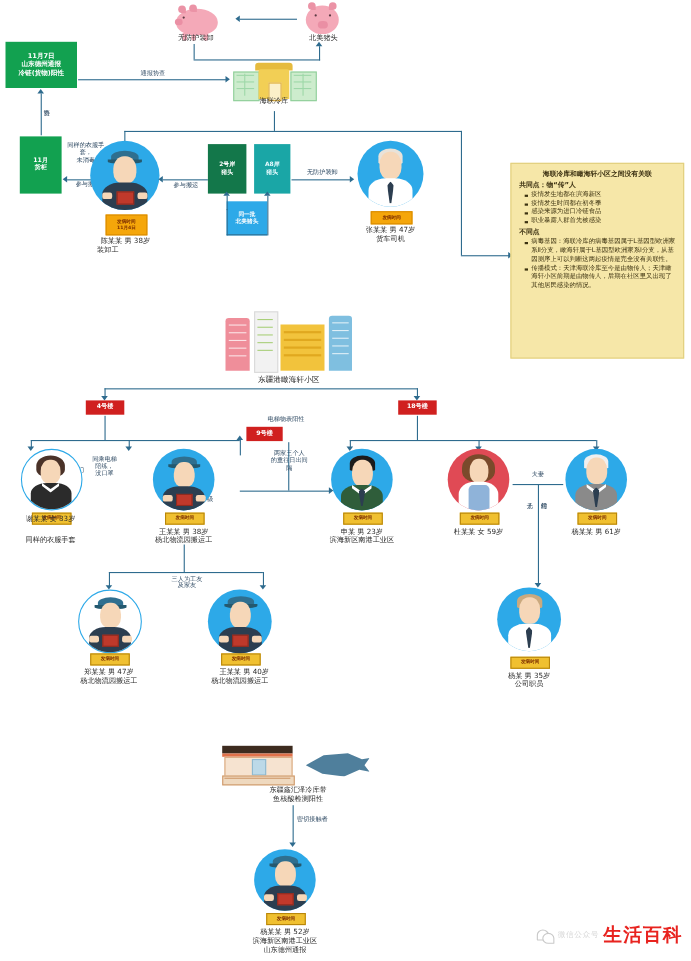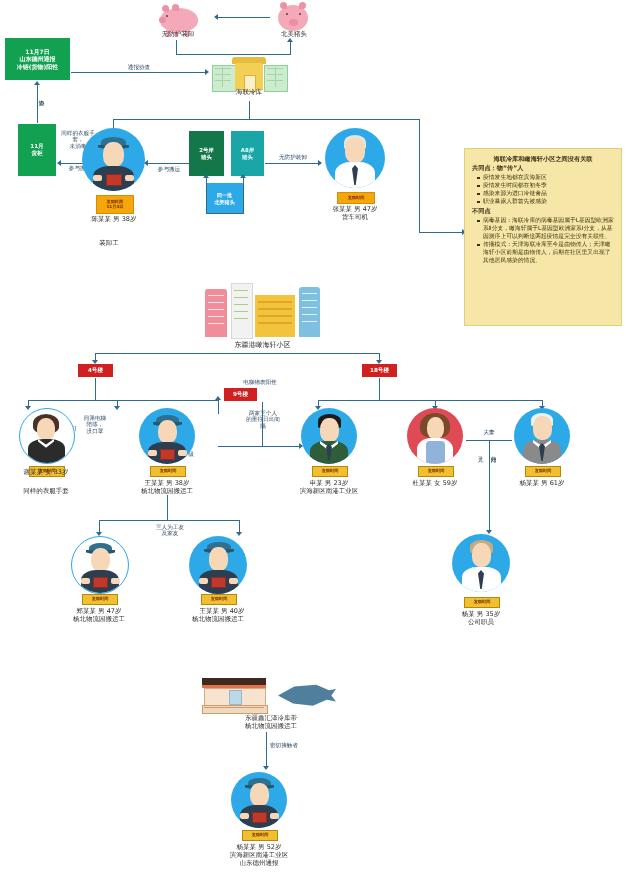--- a/index.html
+++ b/index.html
@@ -178,21 +178,21 @@
     <div class="torso" style="left:11px;top:38px;width:41px;height:26px;background:#2c3e50;"></div>
     <div class="box-hold" style="left:24px;top:46px;width:14px;height:10px;"></div>
     <div style="position:absolute;left:11px;top:47px;width:9px;height:6px;background:#f6d7b8;border-radius:2px;"></div>
     <div style="position:absolute;left:43px;top:47px;width:9px;height:6px;background:#f6d7b8;border-radius:2px;"></div>
   </div>
   <div class="badge-orange" style="left:96px;top:195px;width:36px;height:17px;">
     <div class="badge-txt">发病时间
 11月4日</div>
   </div>
   <div class="lbl abs" style="left:80px;top:215px;width:68px;">陈某某  男  38岁</div>
-  <div class="lbl abs" style="left:75px;top:223px;width:68px;margin-top:16px;">装卸工</div>
+  <div class="lbl abs" style="left:64px;top:223px;width:68px;">装卸工</div>
 
   <div class="edge edge-h" style="left:148px;top:163px;width:41px;"></div>
   <div class="arrow arr-l" style="left:144px;top:160px;"></div>
   <div class="relbl abs" style="left:147px;top:166px;width:44px;">参与搬运</div>
 
   <div class="bx bx-dgreen" style="left:189px;top:131px;width:35px;height:45px;font-size:5.4px;white-space:pre-line;">2号岸
 猪头</div>
   <div class="bx bx-teal" style="left:231px;top:131px;width:33px;height:45px;font-size:5.4px;white-space:pre-line;">A8岸
 猪头</div>
   <div class="bx bx-blue" style="left:206px;top:183px;width:37px;height:31px;font-size:5.2px;white-space:pre-line;">同一批
@@ -434,21 +434,21 @@
   <div class="cs" style="left:202px;top:678px;width:64px;height:34px;">
     <div class="cs-roof" style="left:0;top:0;width:64px;height:7px;"></div>
     <div class="cs-stripe" style="left:0;top:7px;width:64px;height:3px;"></div>
     <div class="cs-body" style="left:2px;top:10px;width:60px;height:17px;"></div>
     <div style="position:absolute;left:27px;top:12px;width:11px;height:13px;background:#bcd9e8;border:0.7px solid #8fb9cf;"></div>
     <div class="cs-base" style="left:0;top:27px;width:64px;height:7px;"></div>
     <div style="position:absolute;left:2px;top:29px;width:60px;height:1px;background:#cf9a6c;"></div>
   </div>
   <div class="fish" style="left:278px;top:680px;width:58px;height:30px;"></div>
   <div class="lbl abs" style="left:216px;top:714px;width:110px;">东疆鑫汇泽冷库带
-杨北物流园搬运工</div>
+鱼核酸检测阳性</div>
 
   <div class="edge edge-v" style="left:266px;top:732px;height:36px;"></div>
   <div class="arrow arr-d" style="left:263px;top:766px;"></div>
   <div class="relbl abs" style="left:270px;top:742px;width:56px;text-align:left;">密切接触者</div>
 
   <div class="person" style="left:231px;top:772px;width:56px;height:56px;background:#2da9e8;">
     <div class="cap" style="left:17px;top:6px;width:23px;height:10px;"></div>
     <div class="capbrim" style="left:14px;top:13px;width:29px;height:4px;"></div>
     <div class="head" style="left:19px;top:11px;width:19px;height:23px;"></div>
     <div class="torso" style="left:9px;top:33px;width:38px;height:25px;background:#2c3e50;"></div>
@@ -456,14 +456,22 @@
     <div style="position:absolute;left:9px;top:41px;width:9px;height:6px;background:#f6d7b8;border-radius:2px;"></div>
     <div style="position:absolute;left:39px;top:41px;width:9px;height:6px;background:#f6d7b8;border-radius:2px;"></div>
   </div>
   <div class="badge-gold" style="left:242px;top:830px;width:34px;height:9px;">
     <div class="badge-txt">发病时间</div>
   </div>
   <div class="lbl abs" style="left:225px;top:843px;width:68px;">杨某某  男  52岁</div>
   <div class="lbl abs" style="left:217px;top:851px;width:84px;">滨海新区南港工业区
 山东德州通报</div>
 
+  <div id="footer" style="left:488px;top:838px;">
+    <div class="wx">
+      <div class="wx-b1" style="left:0;top:1px;width:9px;height:8px;"></div>
+      <div class="wx-b2" style="left:5px;top:4px;width:9px;height:8px;"></div>
+    </div>
+    <div class="wx-faint">微信公众号</div>
+    <div class="brand">生活百科</div>
+  </div>
 
 </div>
 
 </body></html>

